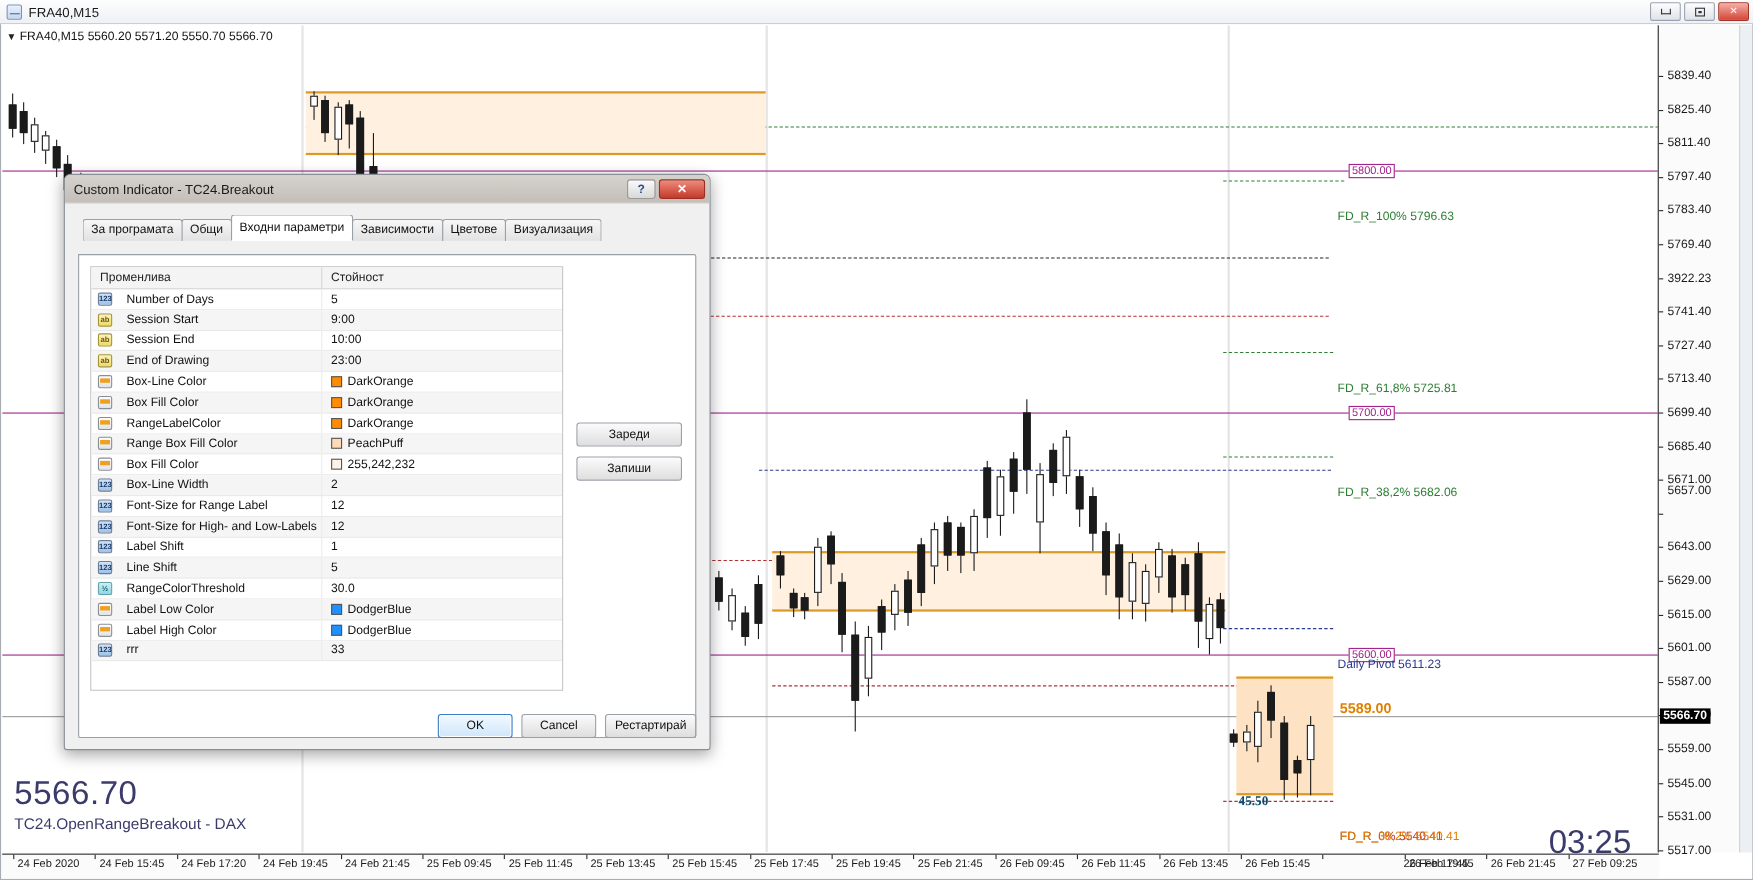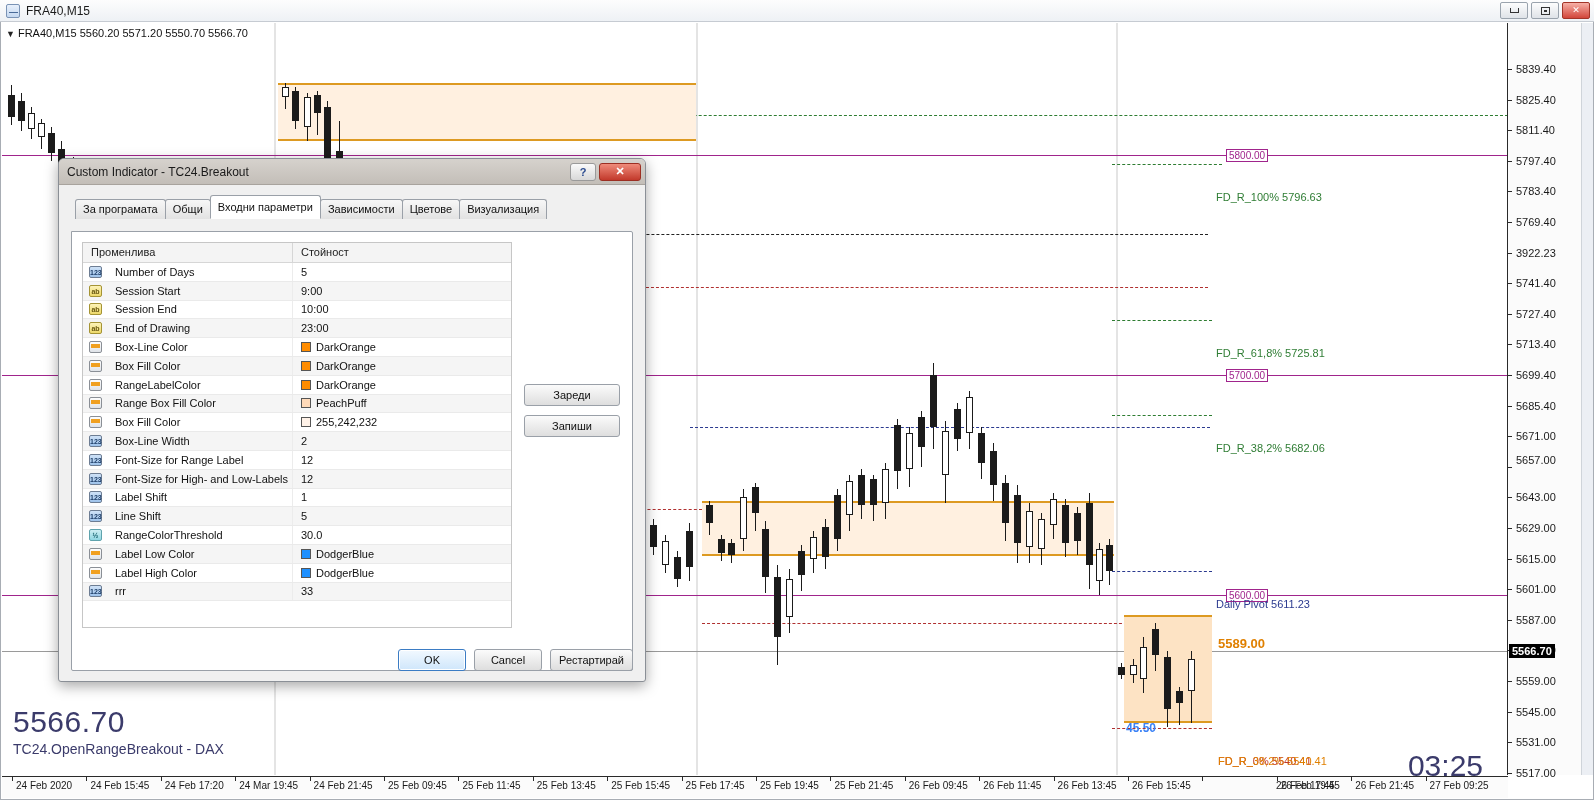--- a/index.html
+++ b/index.html
@@ -73,21 +73,21 @@
   .fiblabel.green { color:#2f7d34; }
   .fiblabel.navy  { color:#2b3a8f; }
   .fiblabel.orange{ color:#e08000; font-weight:bold; font-size:13px; }
   .fiblabel.orange2{ color:#e08000; font-size:11px; }
   .fiblabel.red2  { color:#c03a2b; font-size:11px; }
 
   
   .rangebox { position:absolute; background:#fff0e0; border-top:2px solid #dd9a22; border-bottom:2px solid #dd9a22; }
   .rangebox.solid { background:#fde3c4; }
 
-  .rangelabel { position:absolute; font-size:12px; color:#3b82f6; font-weight:bold; }
+  .rangelabel { position:absolute; font-size:12px; color:#0c4a6e; font-weight:bold;font-family:Liberation Serif, serif; }
 
   
   .candle { position:absolute; }
   .wick { position:absolute; width:1px; background:#1b1b1b; left:3px; }
   .body { position:absolute; width:7px; left:0; border:1px solid #1b1b1b; }
   .body.down { background:#1b1b1b; }
   .body.up { background:#ffffff; }
 
   
   #bigprice { position:absolute; left:12px; bottom:42px; z-index:9; }
@@ -578,21 +578,21 @@
           <div class="pl" style="top: 290.8px;">5727.40</div>
           <div class="tick" style="top: 321.4px;"></div>
           <div class="pl" style="top: 321.4px;">5713.40</div>
           <div class="tick" style="top: 352px;"></div>
           <div class="pl" style="top: 352px;">5699.40</div>
           <div class="tick" style="top: 382.6px;"></div>
           <div class="pl" style="top: 382.6px;">5685.40</div>
           <div class="tick" style="top: 413.2px;"></div>
           <div class="pl" style="top: 413.2px;">5671.00</div>
           <div class="tick" style="top: 443.8px;"></div>
-          <div class="pl" style="top: 437px;">5657.00</div>
+          <div class="pl" style="top: 423px;">5657.00</div>
           <div class="tick" style="top: 474.4px;"></div>
           <div class="pl" style="top: 474.4px;">5643.00</div>
           <div class="tick" style="top: 505px;"></div>
           <div class="pl" style="top: 505px;">5629.00</div>
           <div class="tick" style="top: 535.6px;"></div>
           <div class="pl" style="top: 535.6px;">5615.00</div>
           <div class="tick" style="top: 566.2px;"></div>
           <div class="pl" style="top: 566.2px;">5601.00</div>
           <div class="tick" style="top: 596.8px;"></div>
           <div class="pl" style="top: 596.8px;">5587.00</div>
@@ -612,21 +612,21 @@
     <div id="scrollbar"></div>
 
     <div id="timeaxis">
         <div class="ttick" style="left: 10px;"></div>
         <div class="tl" style="left: 14px;">24 Feb 2020</div>
         <div class="ttick" style="left: 84.4px;"></div>
         <div class="tl" style="left: 88.4px;">24 Feb 15:45</div>
         <div class="ttick" style="left: 158.8px;"></div>
         <div class="tl" style="left: 162.8px;">24 Feb 17:20</div>
         <div class="ttick" style="left: 233.2px;"></div>
-        <div class="tl" style="left: 237.2px;">24 Mar 19:45</div>
+        <div class="tl" style="left: 237.2px;">24 Feb 19:45</div>
         <div class="ttick" style="left: 307.6px;"></div>
         <div class="tl" style="left: 311.6px;">24 Feb 21:45</div>
         <div class="ttick" style="left: 382px;"></div>
         <div class="tl" style="left: 386px;">25 Feb 09:45</div>
         <div class="ttick" style="left: 456.4px;"></div>
         <div class="tl" style="left: 460.4px;">25 Feb 11:45</div>
         <div class="ttick" style="left: 530.8px;"></div>
         <div class="tl" style="left: 534.8px;">25 Feb 13:45</div>
         <div class="ttick" style="left: 605.2px;"></div>
         <div class="tl" style="left: 609.2px;">25 Feb 15:45</div>

